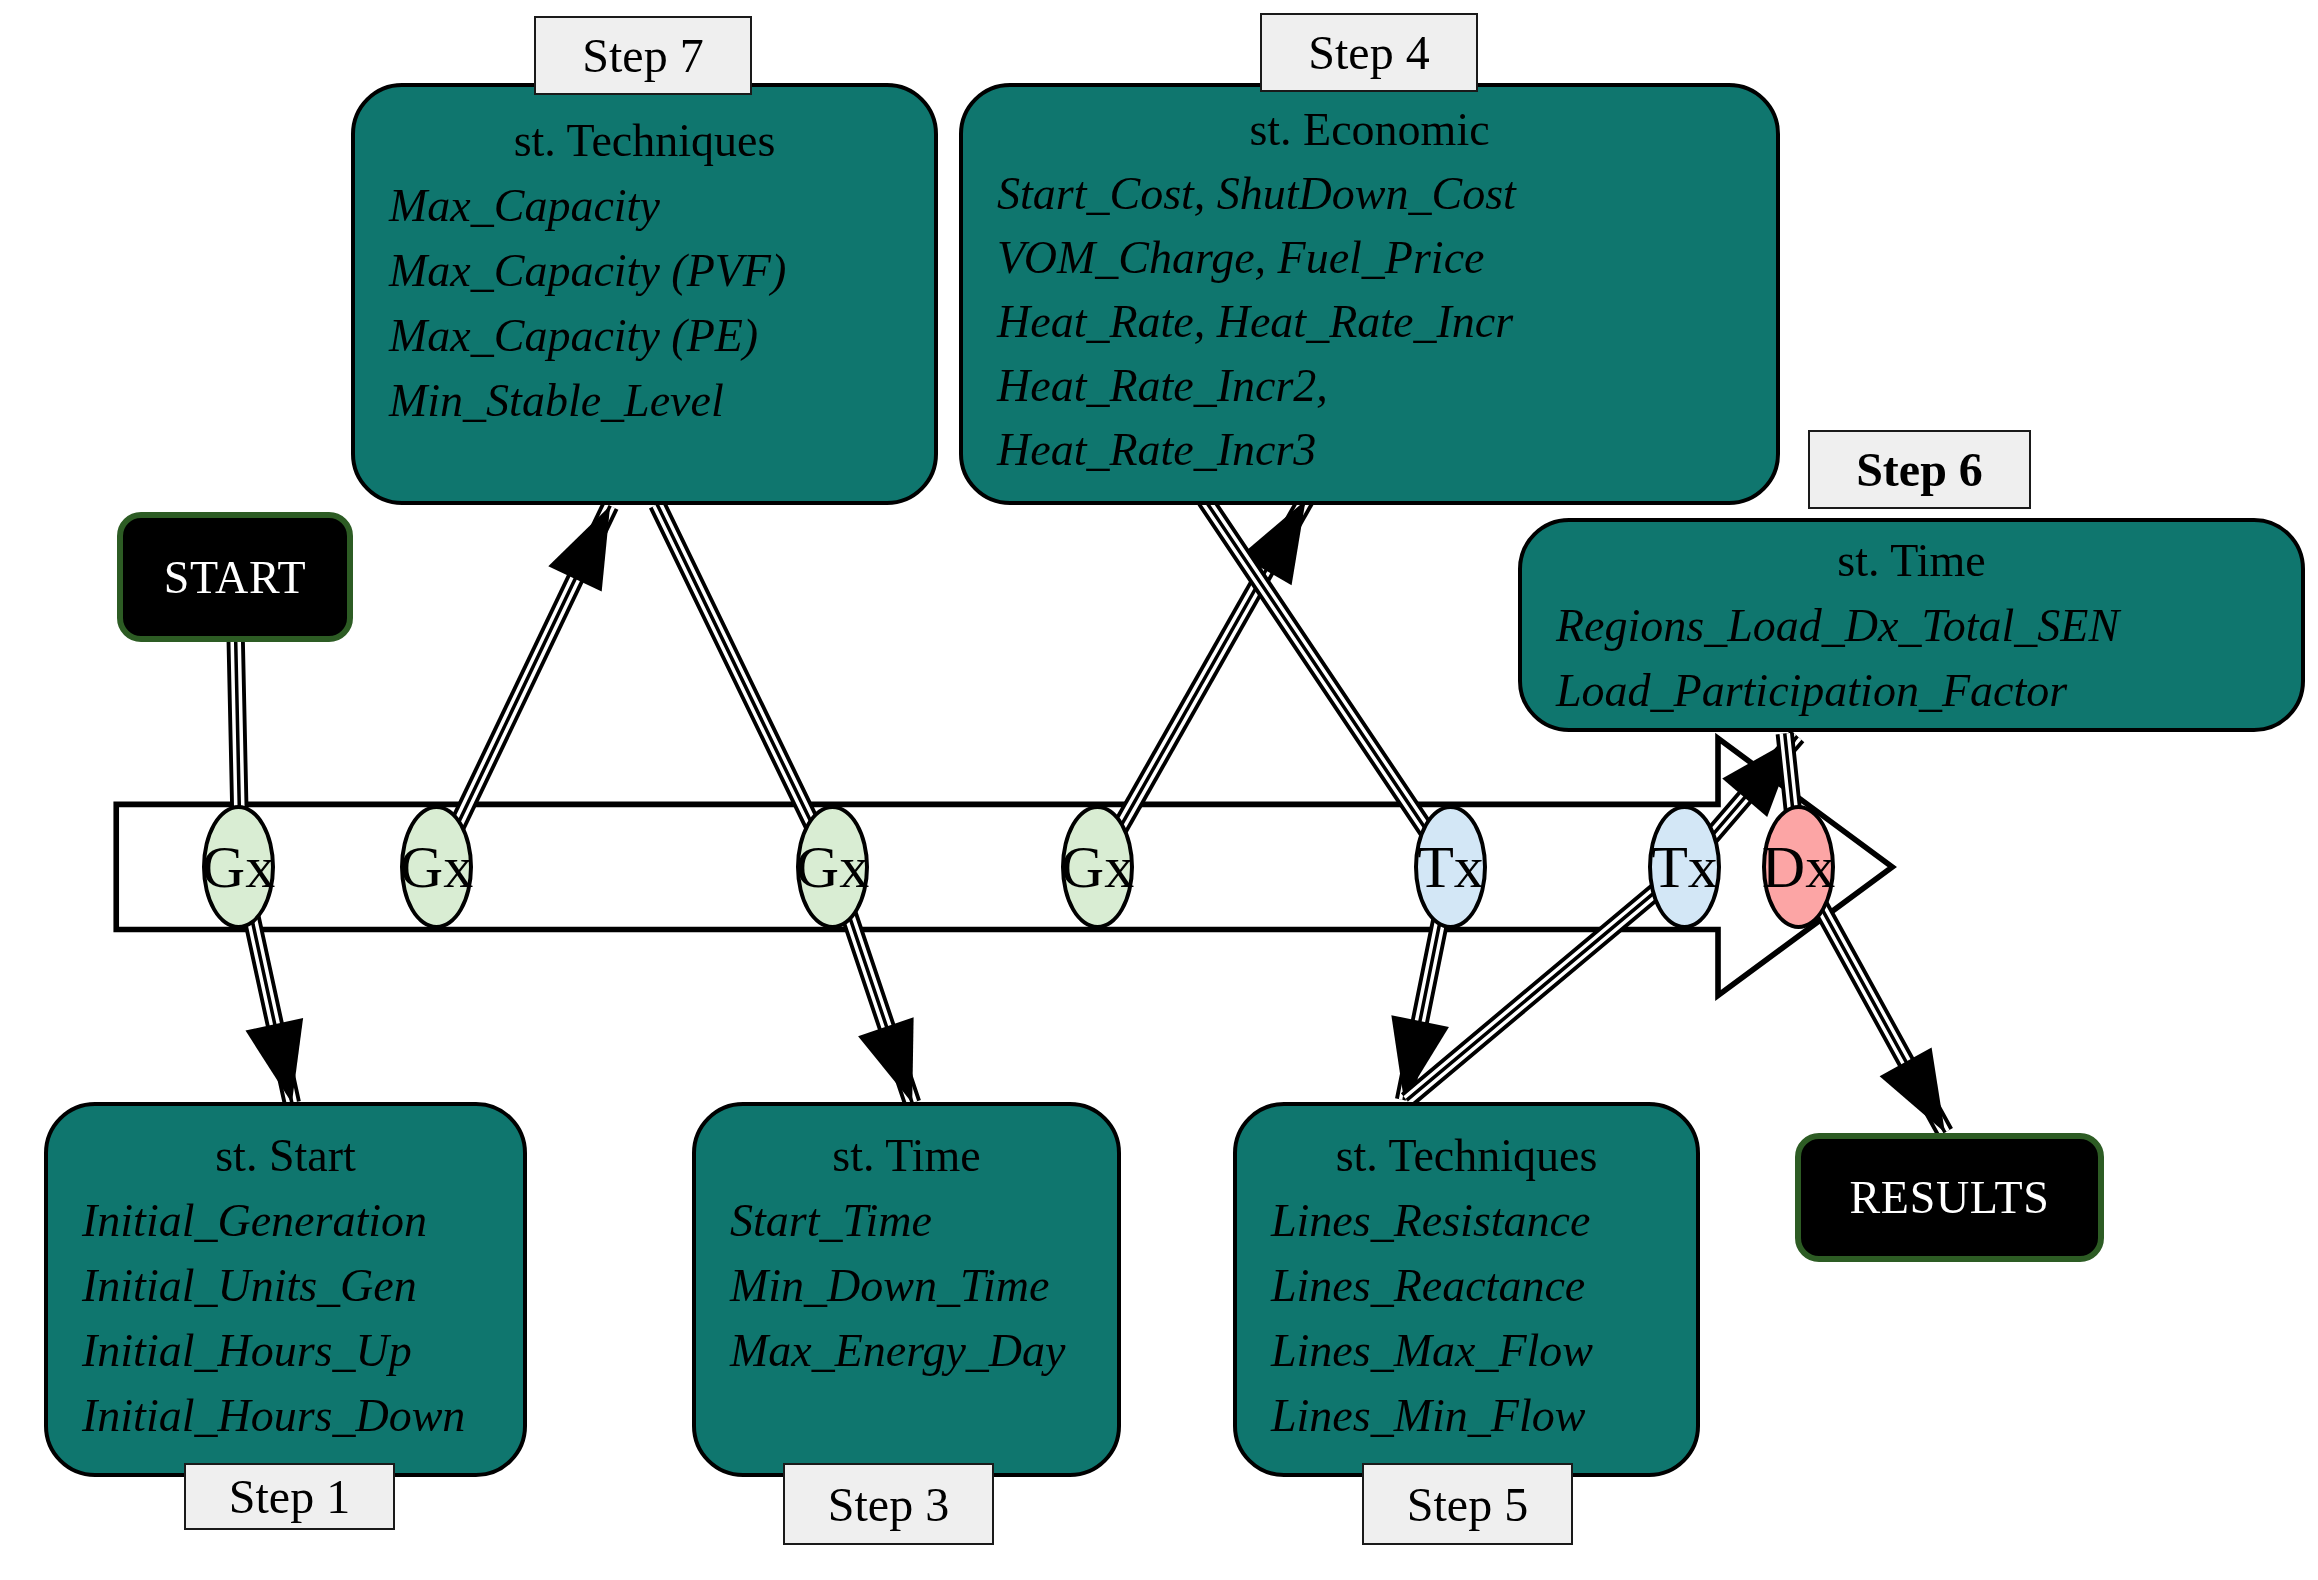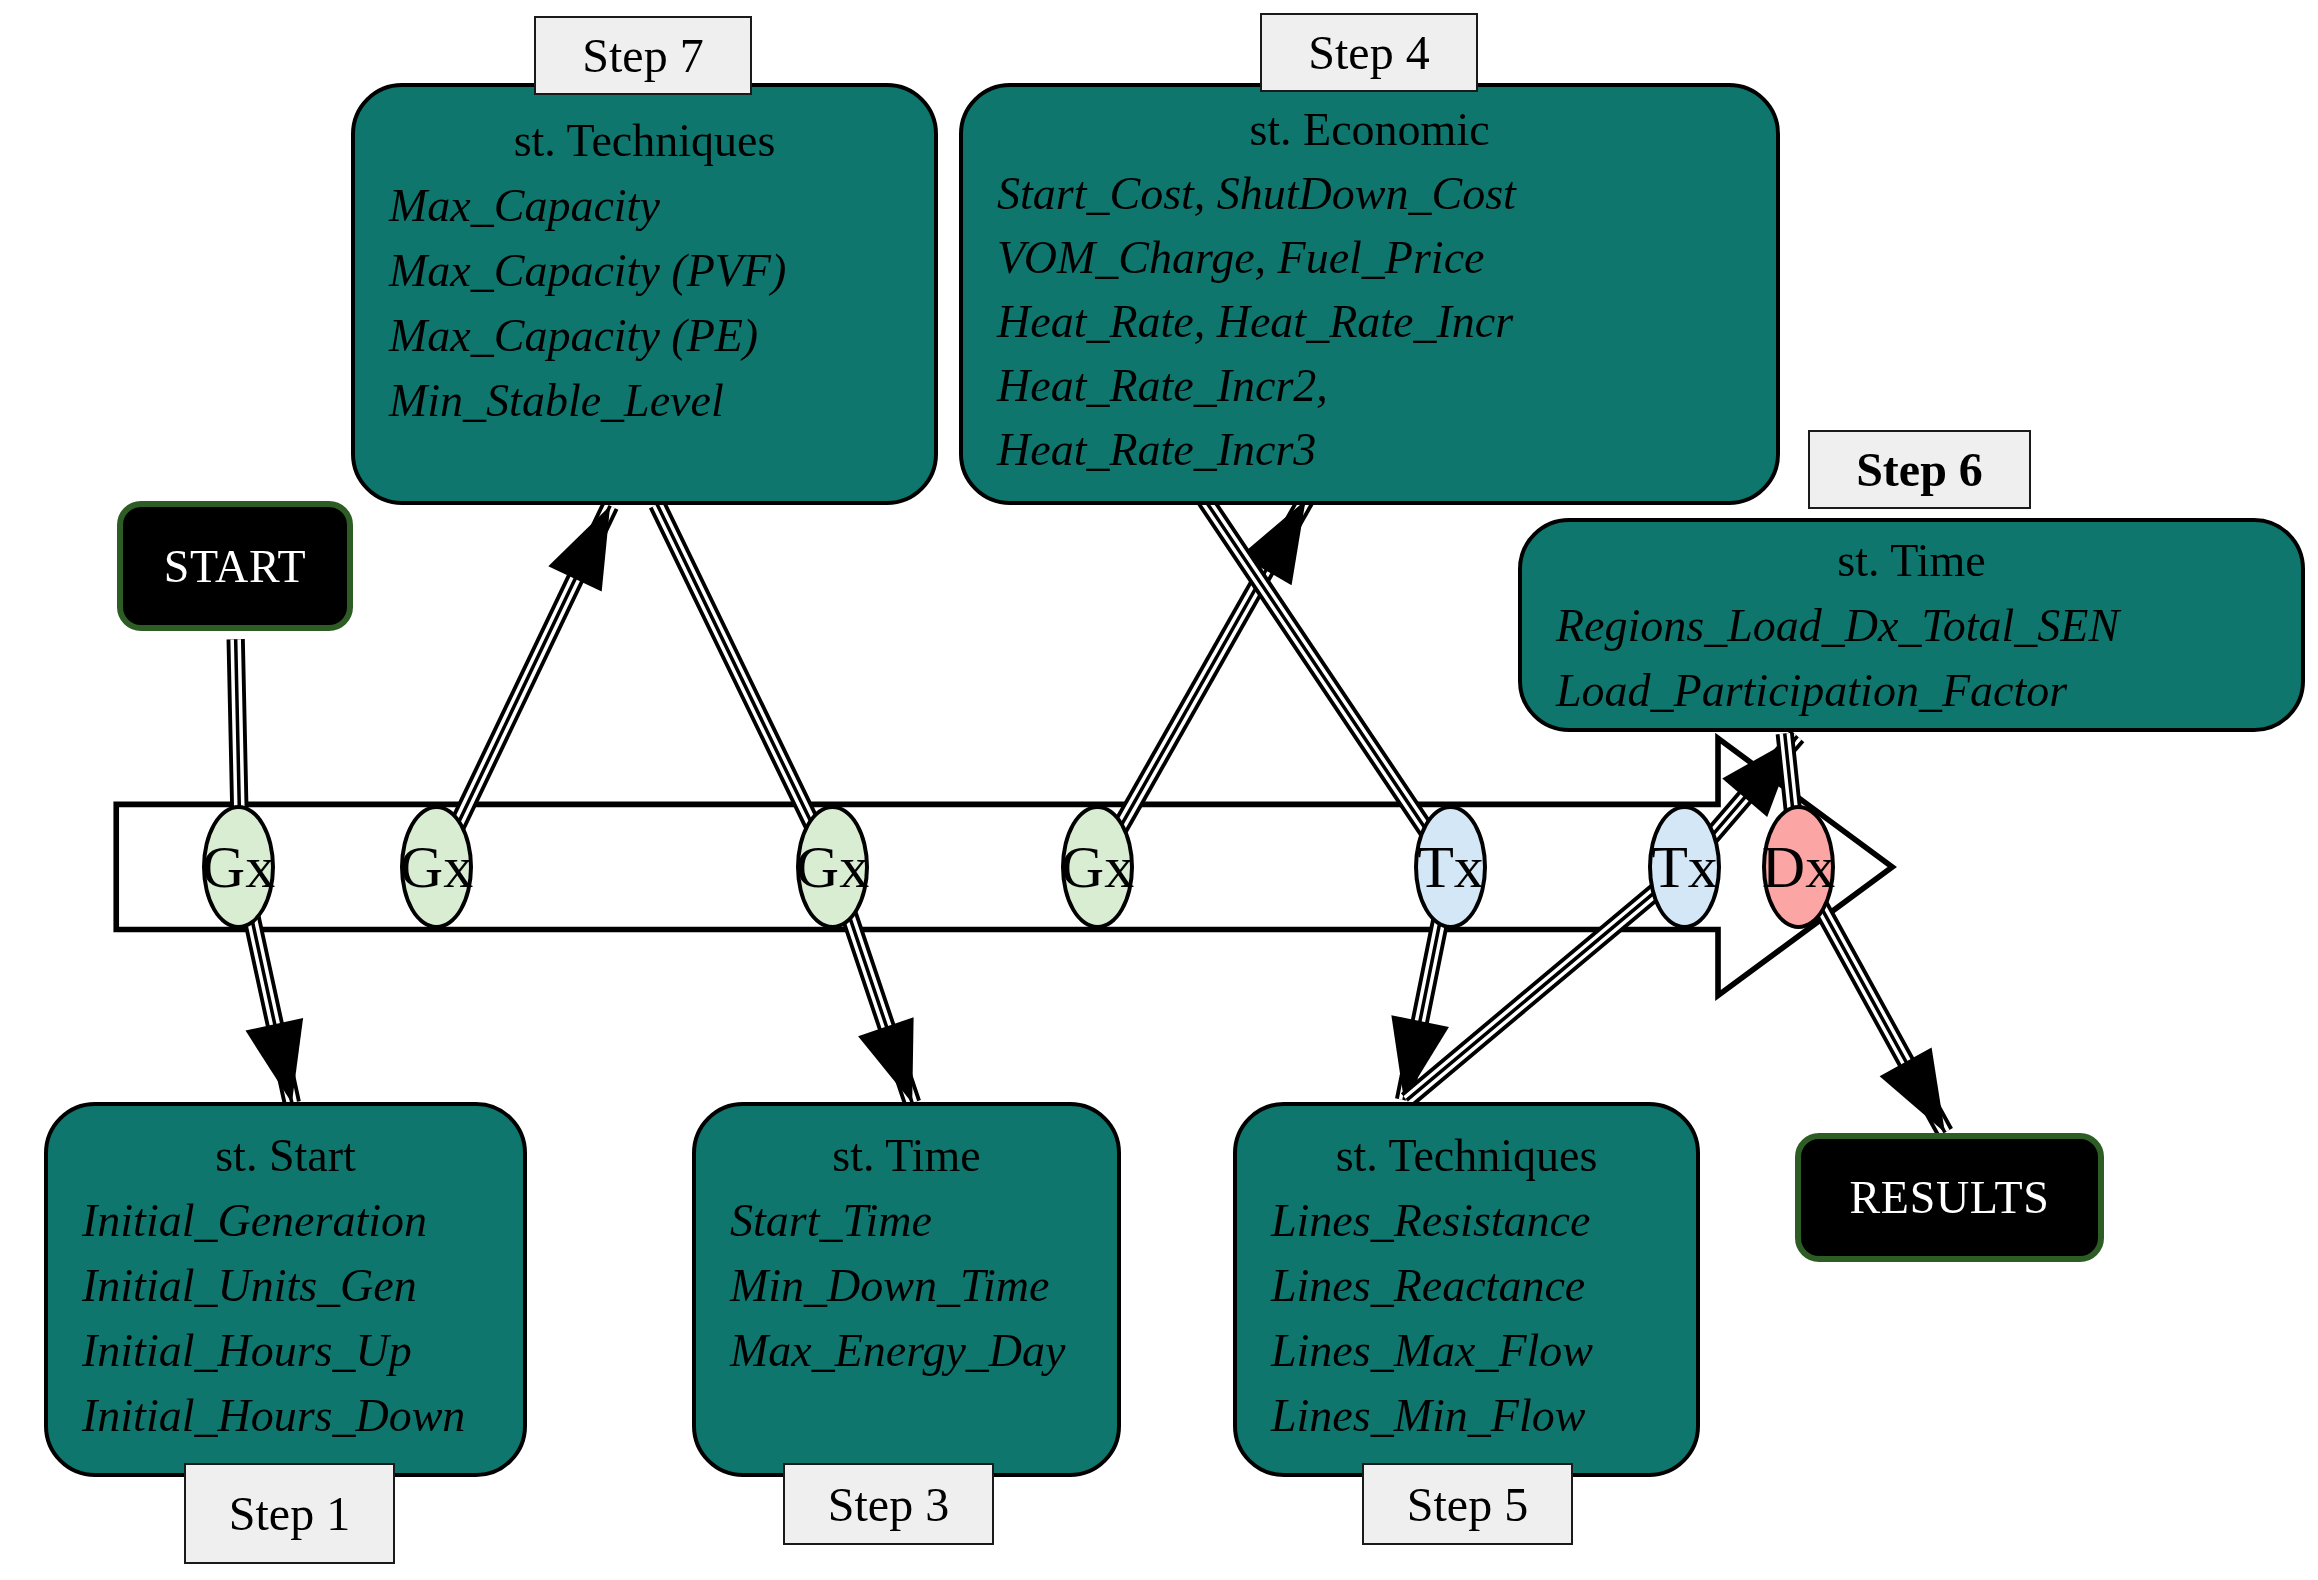--- a/index.html
+++ b/index.html
@@ -47,21 +47,21 @@
   
   .tag{
     position:absolute;
     box-sizing:border-box;
     background:#efefef;
     border:2.1px solid #1a1a1a;
     display:flex;align-items:center;justify-content:center;
     font-size:48px;
     white-space:nowrap;
   }
-  #tag-step1{left:184px; top:1463px; width:211px; height:101px;}
+  #tag-step1{left:184px; top:1463px; width:211px; height:67px;}
   #tag-step2{left:534px; top:15.5px;  width:218px; height:79px;}
   #tag-step3{left:783px;top:1463px; width:211px; height:82px;}
   #tag-step4{left:1260px;top:12.6px;  width:218px; height:79px;}
   #tag-step5{left:1362px;top:1463px; width:211px; height:82px;}
   #tag-step6{left:1808px;top:430px; width:223px; height:79px;font-weight:bold;}
 
   
   .fnode{
     position:absolute;
     box-sizing:border-box;
@@ -88,21 +88,21 @@
     position:absolute;
     box-sizing:border-box;
     background:#000000;
     border:6.3px solid #2d5c24;
     border-radius:24px;
     color:#ffffff;
     display:flex;align-items:center;justify-content:center;
     font-size:46px;
     letter-spacing:0.7px;
   }
-  #start-node{left:117px;top:501px;width:236px;height:130px;}
+  #start-node{left:117px;top:512px;width:236px;height:130px;}
   #results-node{left:1795px;top:1133px;width:309px;height:129px;}
 </style>
 </head>
 <body>
 
 <div id="canvas">
 
   <svg id="connectors" viewBox="0 0 3300 2249" xmlns="http://www.w3.org/2000/svg">
 
     <path class="band" d="M165 1145 L2445 1145 L2445 1051 L2693 1234 L2445 1417 L2445 1323 L165 1323 Z"></path>

